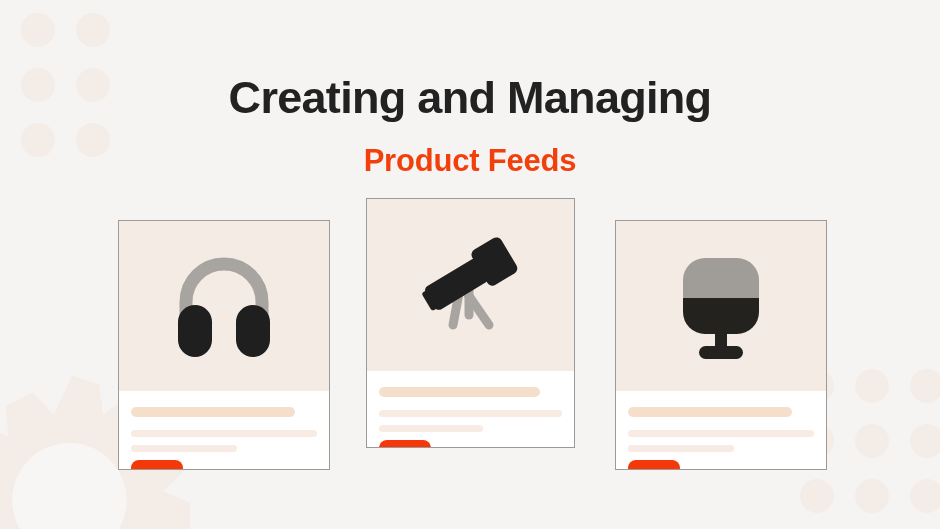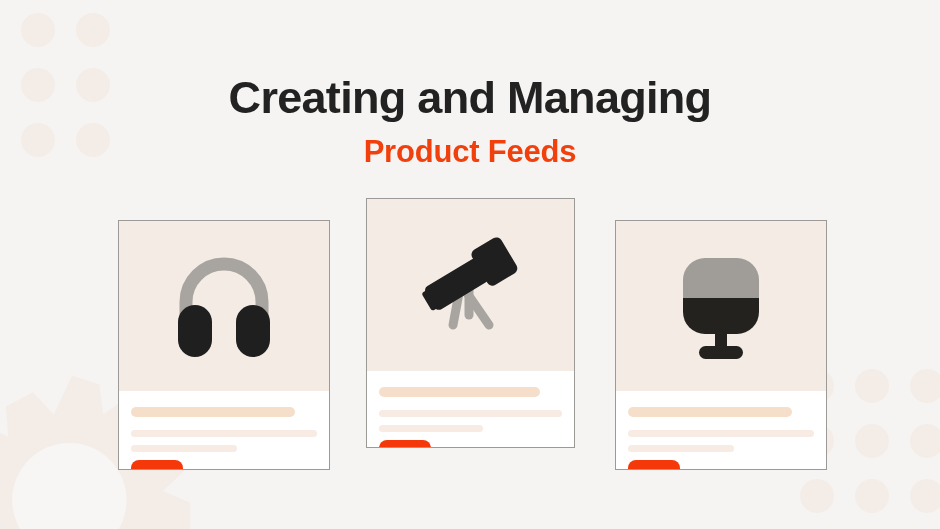--- a/index.html
+++ b/index.html
@@ -78,21 +78,21 @@
     line-height: 1.06;
     white-space: nowrap;
   }
 
   #title-sub {
     font-size: 31px;
     font-weight: bold;
     color: #F2400D;
     letter-spacing: -0.2px;
     line-height: 1.1;
-    margin-top: 13px;
+    margin-top: 22px;
     white-space: nowrap;
   }
 
   
   .card {
     position: absolute;
     background: #FFFFFF;
     border: 1px solid #9C9A97;
     display: flex;
     flex-direction: column;

